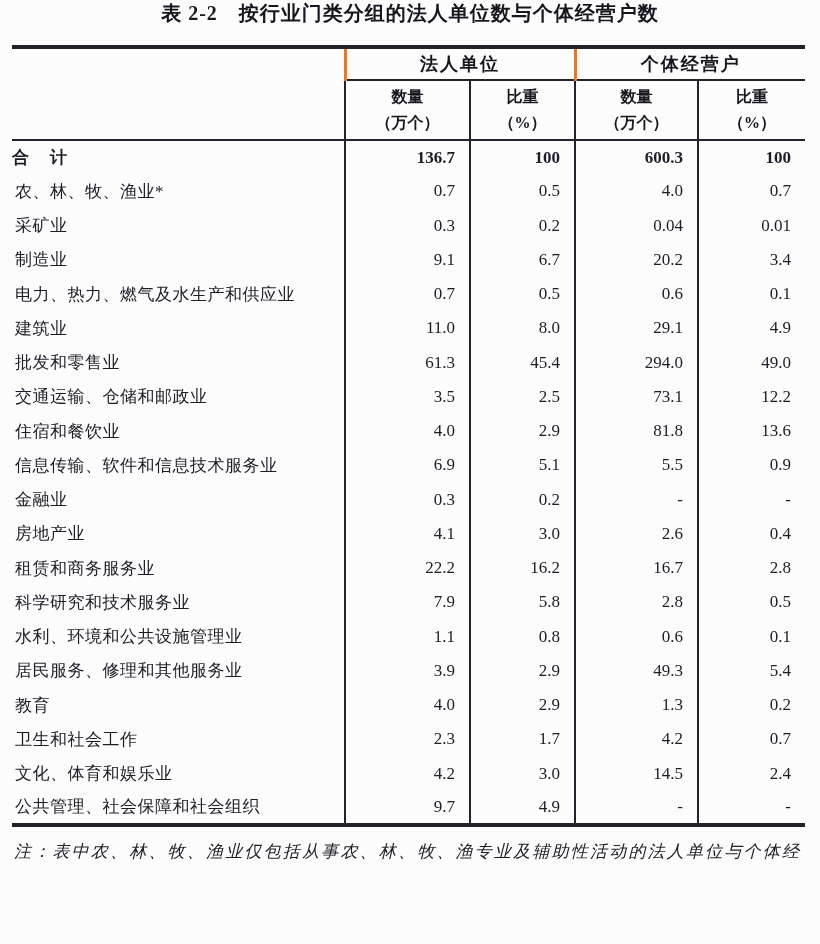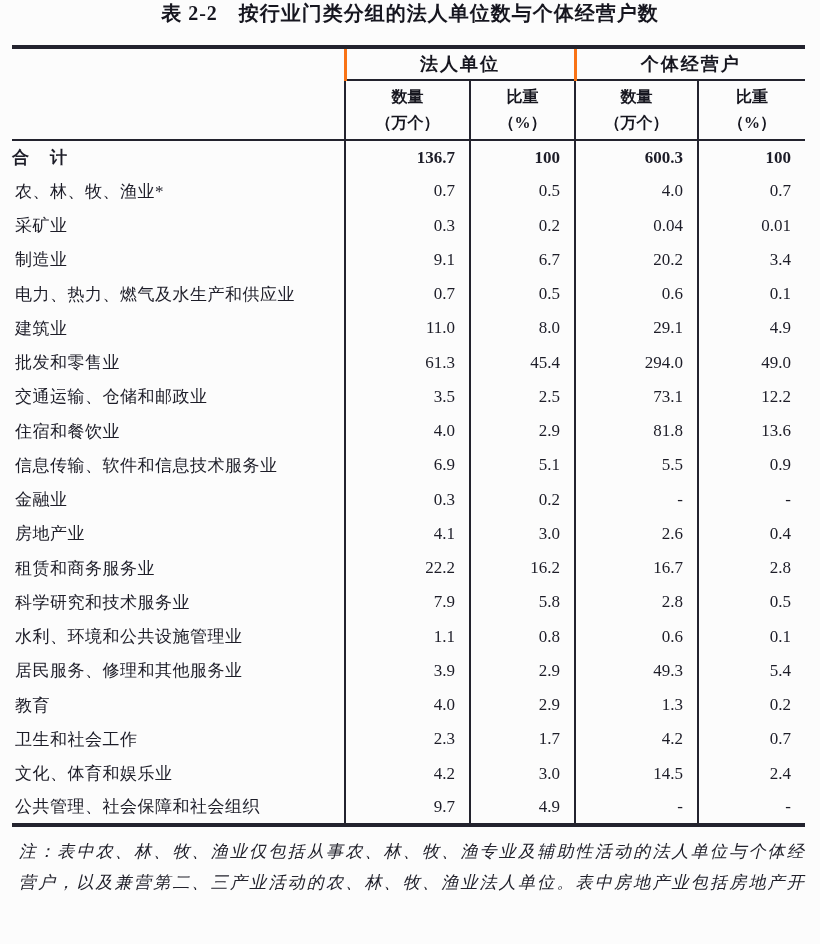--- a/index.html
+++ b/index.html
@@ -64,21 +64,20 @@
   tbody tr.total td { font-weight: bold; }
   tbody tr.total td.label { padding-left: 0; letter-spacing: 2px; }
 
   .note {
     margin: 9px 14px 0 14px;
     font-size: 17px;
     line-height: 31px;
     letter-spacing: 2.2px;
     font-style: italic;
     color: #21212b;
-    text-align: right;
   }
   .note .note-line { white-space: nowrap; }
 </style>
 </head>
 <body>
 
 <div class="page">
 
   <h1 class="title">表 2-2　按行业门类分组的法人单位数与个体经营户数</h1>
 
@@ -254,16 +253,15 @@
           <td class="val v0">9.7</td>
           <td class="val v1">4.9</td>
           <td class="val v2">-</td>
           <td class="val v3">-</td>
         </tr>
       </tbody>
   </table>
 
   <div class="note">
     <div class="note-line">注：表中农、林、牧、渔业仅包括从事农、林、牧、渔专业及辅助性活动的法人单位与个体经</div>
-    <div class="note-line">营户，以及兼营第二、三产业活动的农、林、牧、渔业法人单位。表中房地产业包括房地产开</div>
   </div>
 
 </div>
 
 </body></html>

